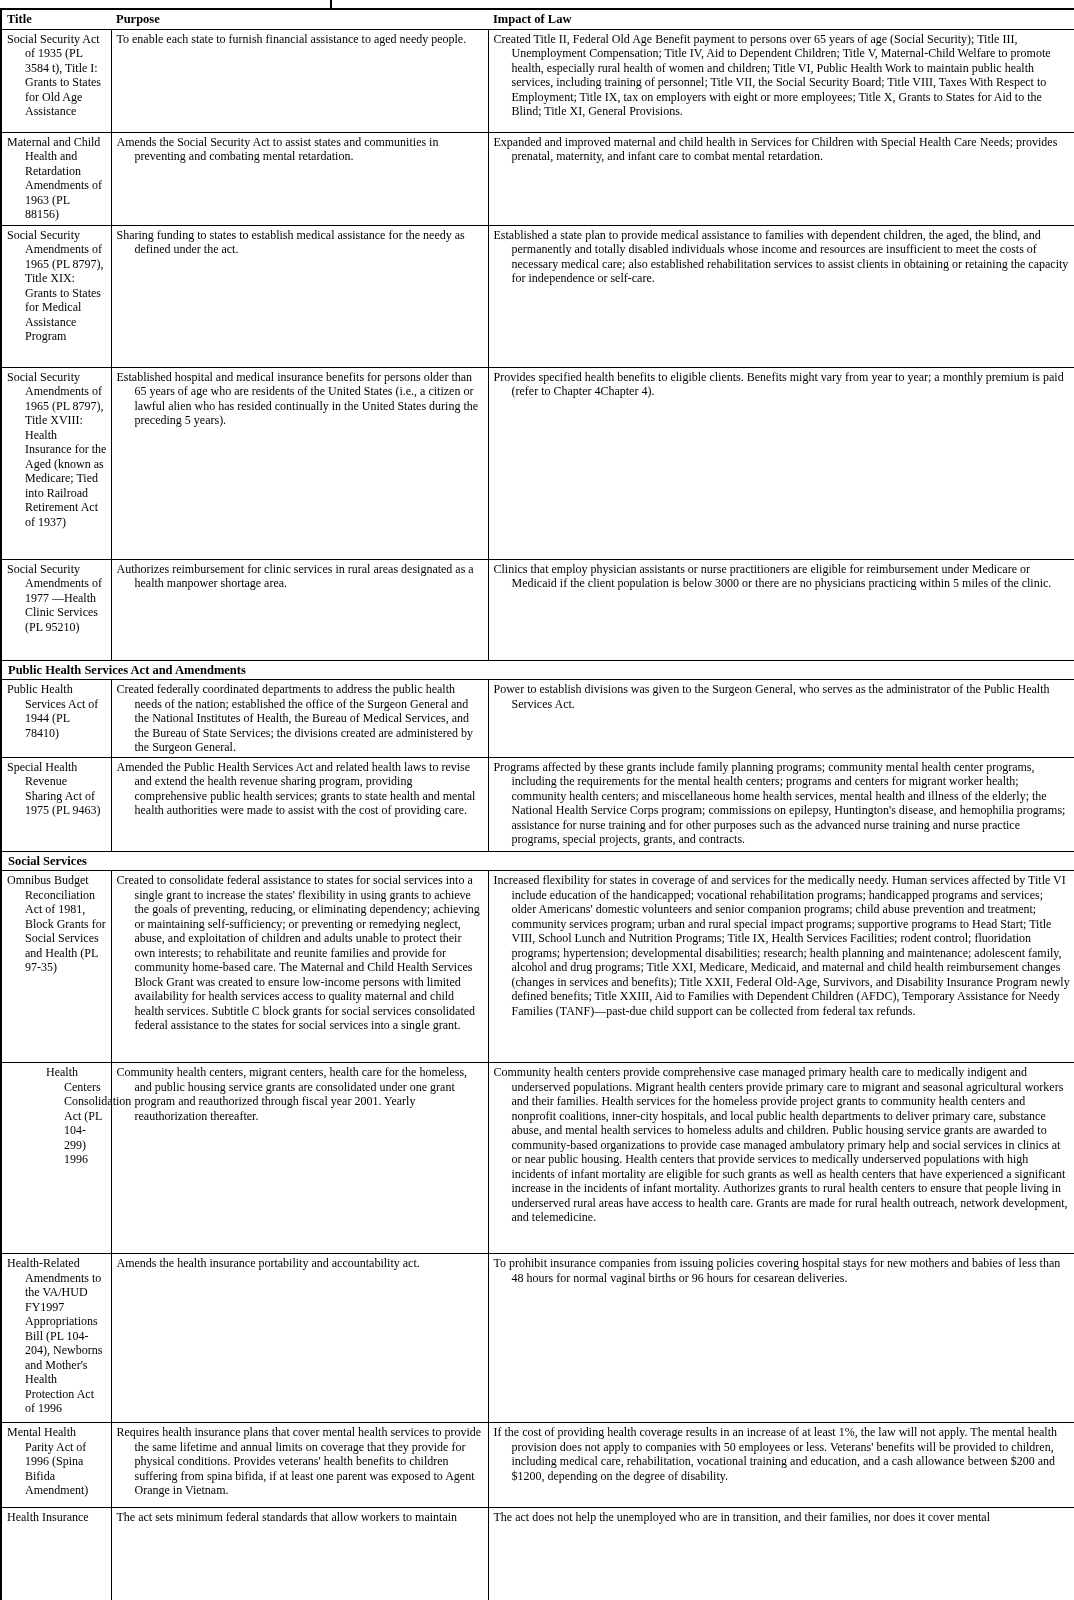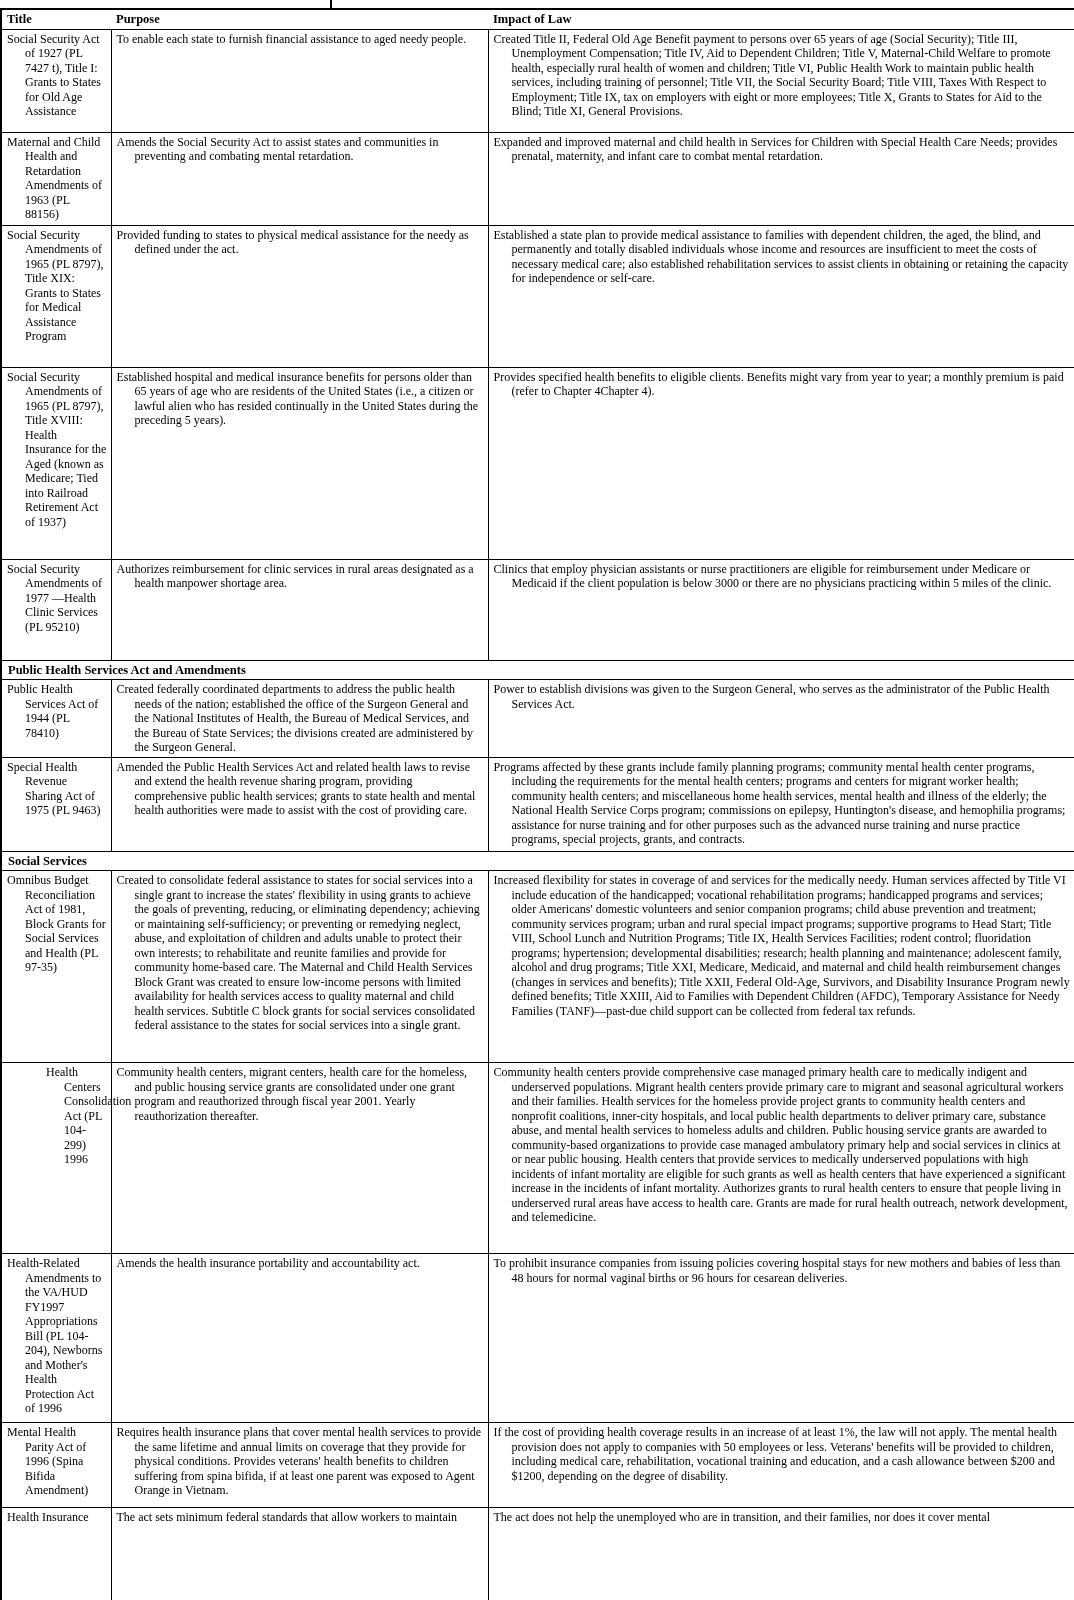--- a/index.html
+++ b/index.html
@@ -36,21 +36,21 @@
       <col style="width:587px">
     </colgroup>
     <tbody id="law-tbody">
       <tr class="hdr">
         <td>Title</td>
         <td>Purpose</td>
         <td>Impact of Law</td>
       </tr>
         <tr>
           <td class="cell c0" style="height: 98px;">
-            <div class="hang">Social Security Act of 1927 (PL 7427 t), Title I: Grants to States for Old Age Assistance</div>
+            <div class="hang">Social Security Act of 1935 (PL 3584 t), Title I: Grants to States for Old Age Assistance</div>
           </td>
           <td class="cell c1">
             <div class="hang">To enable each state to furnish financial assistance to aged needy people.</div>
           </td>
           <td class="cell c2">
             <div class="hang">Created Title II, Federal Old Age Benefit payment to persons over 65 years of age (Social Security); Title III, Unemployment Compensation; Title IV, Aid to Dependent Children; Title V, Maternal-Child Welfare to promote health, especially rural health of women and children; Title VI, Public Health Work to maintain public health services, including training of personnel; Title VII, the Social Security Board; Title VIII, Taxes With Respect to Employment; Title IX, tax on employers with eight or more employees; Title X, Grants to States for Aid to the Blind; Title XI, General Provisions.</div>
           </td>
         </tr>
         <tr>
           <td class="cell c0" style="height: 88px;">
@@ -61,21 +61,21 @@
           </td>
           <td class="cell c2">
             <div class="hang">Expanded and improved maternal and child health in Services for Children with Special Health Care Needs; provides prenatal, maternity, and infant care to combat mental retardation.</div>
           </td>
         </tr>
         <tr>
           <td class="cell c0" style="height: 137px;">
             <div class="hang">Social Security Amendments of 1965 (PL 8797), Title XIX: Grants to States for Medical Assistance Program</div>
           </td>
           <td class="cell c1">
-            <div class="hang">Provided funding to states to physical medical assistance for the needy as defined under the act.</div>
+            <div class="hang">Sharing funding to states to establish medical assistance for the needy as defined under the act.</div>
           </td>
           <td class="cell c2">
             <div class="hang">Established a state plan to provide medical assistance to families with dependent children, the aged, the blind, and permanently and totally disabled individuals whose income and resources are insufficient to meet the costs of necessary medical care; also established rehabilitation services to assist clients in obtaining or retaining the capacity for independence or self-care.</div>
           </td>
         </tr>
         <tr>
           <td class="cell c0" style="height: 187px; margin-top: 16px;">
             <div class="hang">Social Security Amendments of 1965 (PL 8797), Title XVIII: Health Insurance for the Aged (known as Medicare; Tied into Railroad Retirement Act of 1937)</div>
           </td>
           <td class="cell c1">

